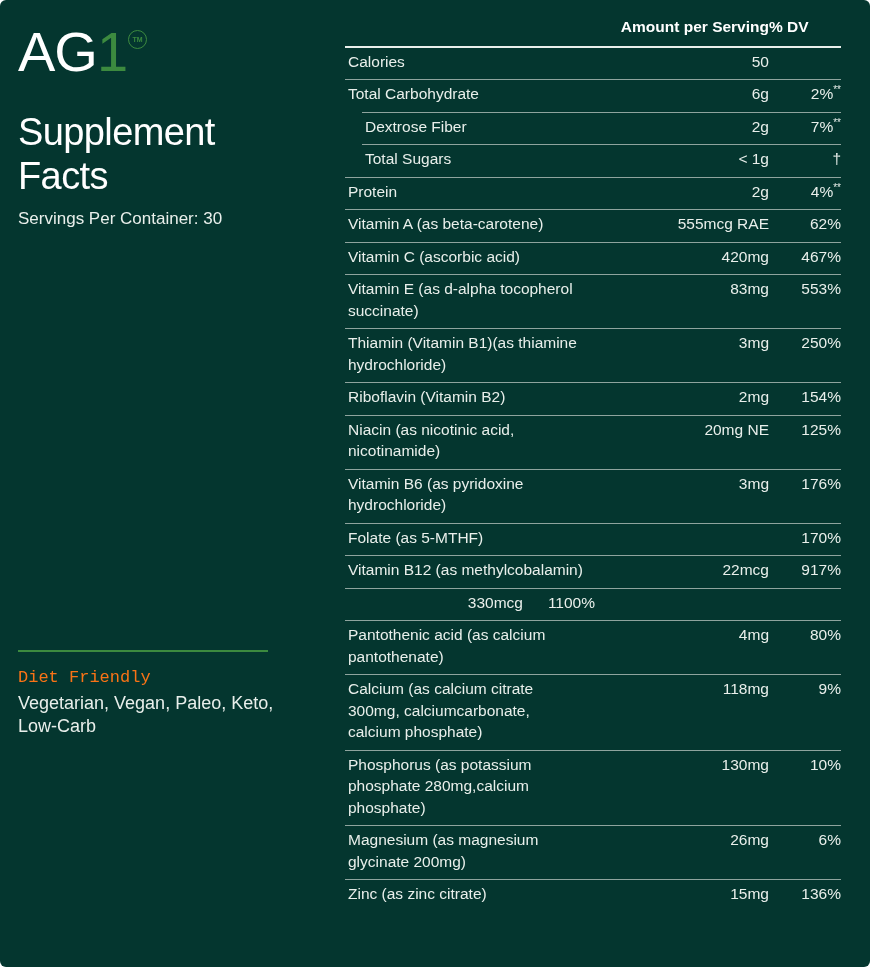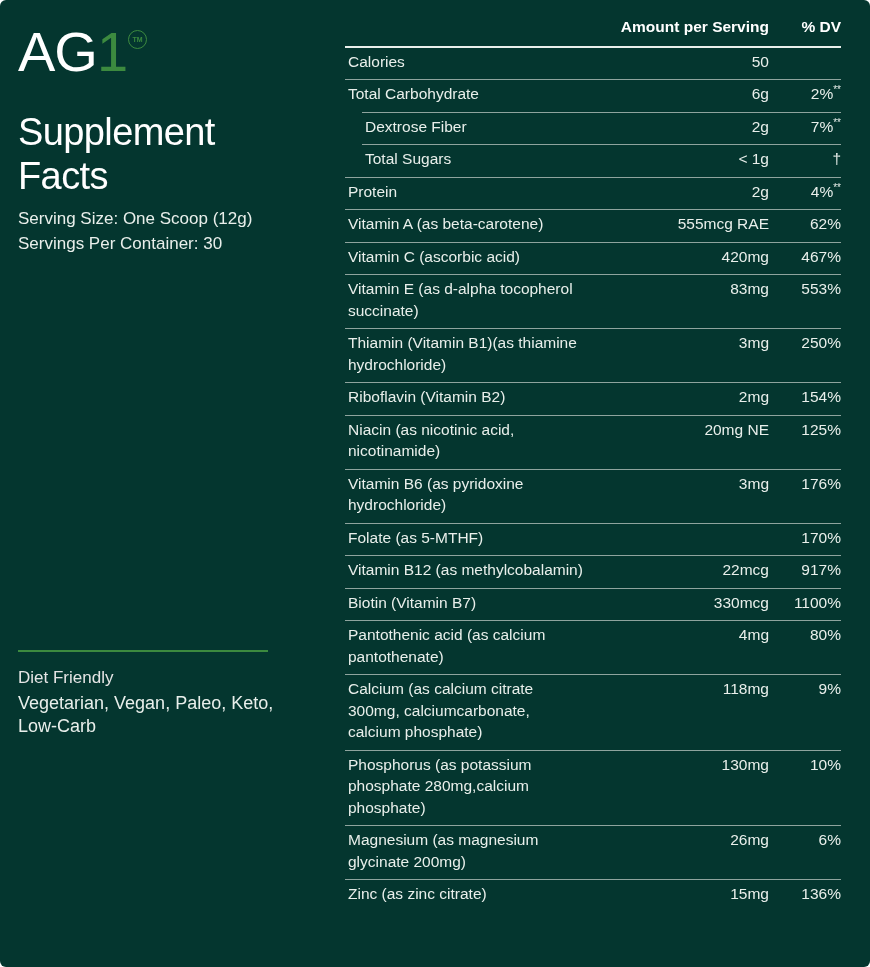--- a/index.html
+++ b/index.html
@@ -105,22 +105,23 @@
     position: absolute;
     left: 0;
     width: 268px;
   }
   .sect-diet { top: 666px; }
   .sect-no   { top: 758px; }
 
   .sect-head {
     font-size: 17px;
     line-height: 24px;
-    color: #e5e5e5;
+    color: #f97316;
     margin-bottom: 2px;
+    font-family: Liberation Mono, monospace;
   }
   .sect-body {
     font-size: 18px;
     line-height: 22.6px;
     color: #e9efeb;
   }
 
   
   .table-wrap {
     position: absolute;
@@ -137,21 +138,21 @@
     font-size: 15.5px;
     font-weight: 700;
     color: #ffffff;
   }
   .t-head .col-amt {
     width: 175px;
     text-align: right;
   }
   .t-head .col-dv {
     width: 72px;
-    text-align: right;
+    text-align: left;
   }
 
   .rule-strong {
     height: 1.5px;
     background: #e9efeb;
     margin: 0;
   }
   .rule-soft {
     height: 1px;
     background: #8fa49e;
@@ -200,21 +201,20 @@
 
     <div class="logo">
       <span class="logo-ag">AG</span>
         <span class="logo-one">1</span>
         <span class="logo-tm">TM</span>
     </div>
 
     <div class="title">Supplement Facts</div>
 
     <div class="serving-block">
-      <div>Serving Size: One Scoop (12g)</div>
       <div>Servings Per Container: 30</div>
     </div>
 
     <div class="divider-rule"></div>
 
     <div class="sect sect-diet">
       <div class="sect-head">Diet Friendly</div>
       <div class="sect-body">Vegetarian, Vegan, Paleo, Keto, Low-Carb</div>
     </div>
 
@@ -304,21 +304,20 @@
           <div class="col-dv">170%</div>
         </div>
         <div class="rule-soft"></div>
         <div class="t-row">
           <div class="col-name">Vitamin B12 (as methylcobalamin)</div>
           <div class="col-amt">22mcg</div>
           <div class="col-dv">917%</div>
         </div>
         <div class="rule-soft"></div>
         <div class="t-row">
-          <div class="col-name">Biotin (Vitamin B7)</div>
           <div class="col-amt">330mcg</div>
           <div class="col-dv">1100%</div>
         </div>
         <div class="rule-soft"></div>
         <div class="t-row">
           <div class="col-name">Pantothenic acid (as calcium pantothenate)</div>
           <div class="col-amt">4mg</div>
           <div class="col-dv">80%</div>
         </div>
         <div class="rule-soft"></div>

